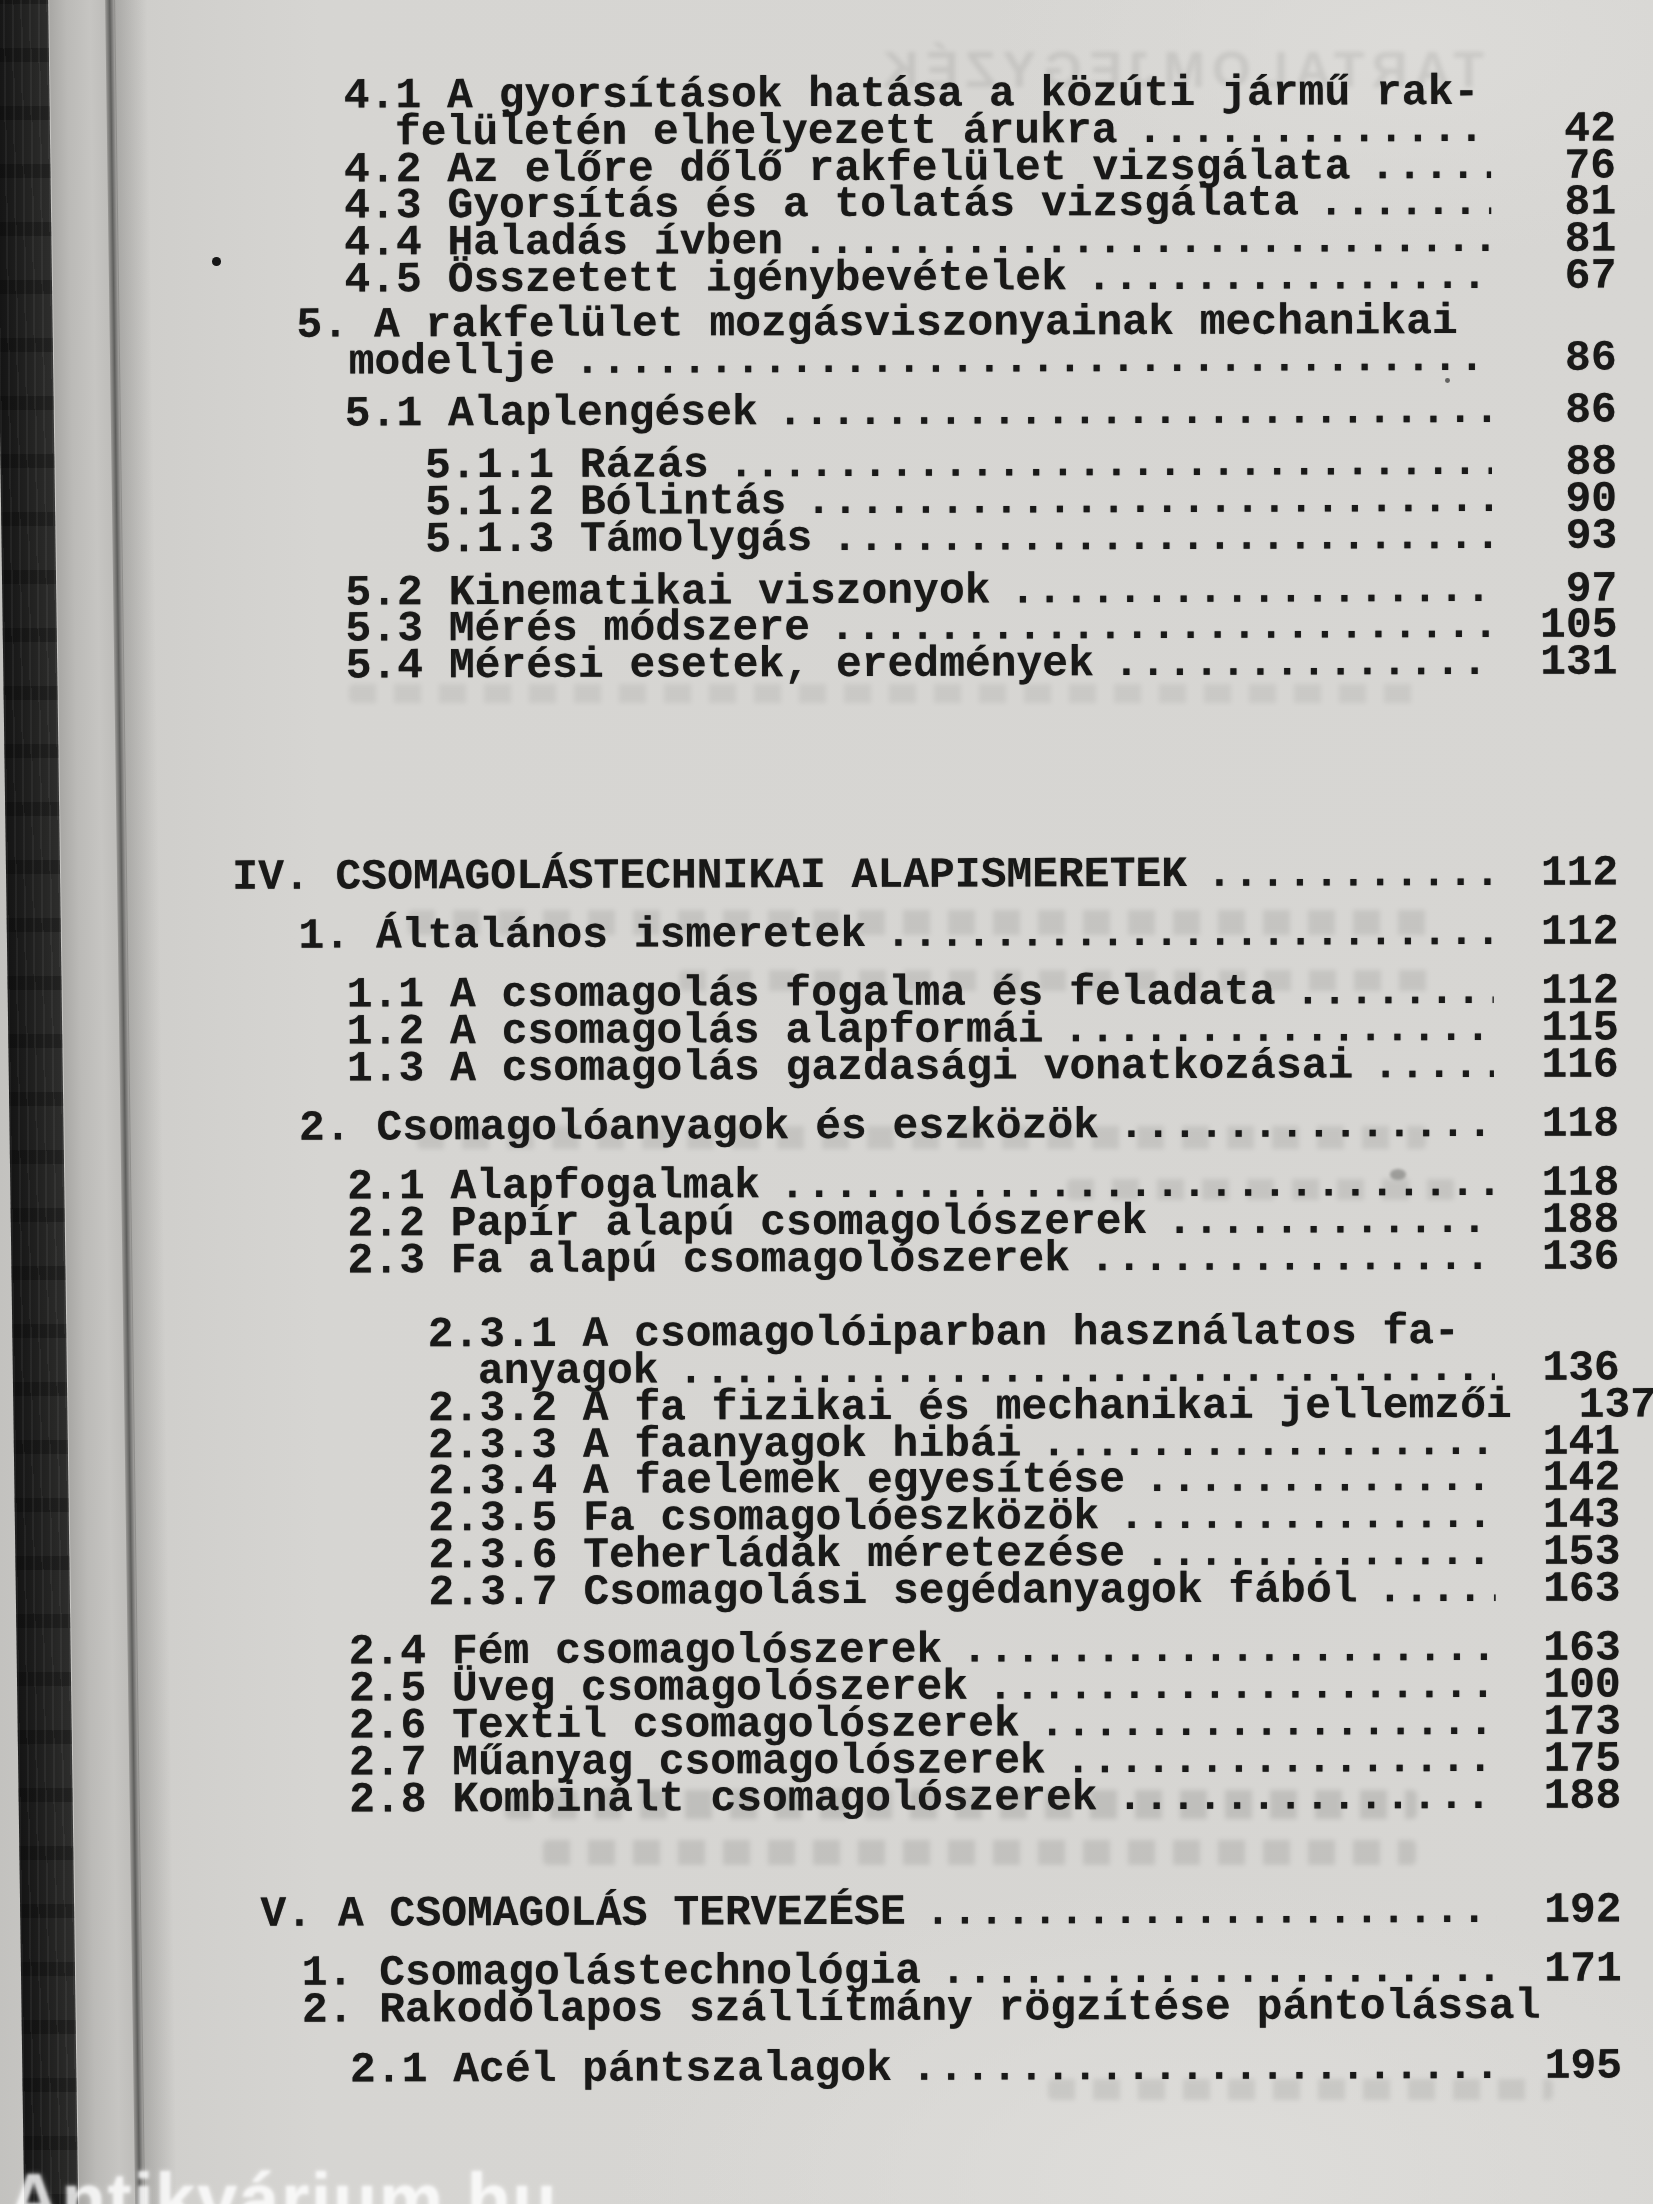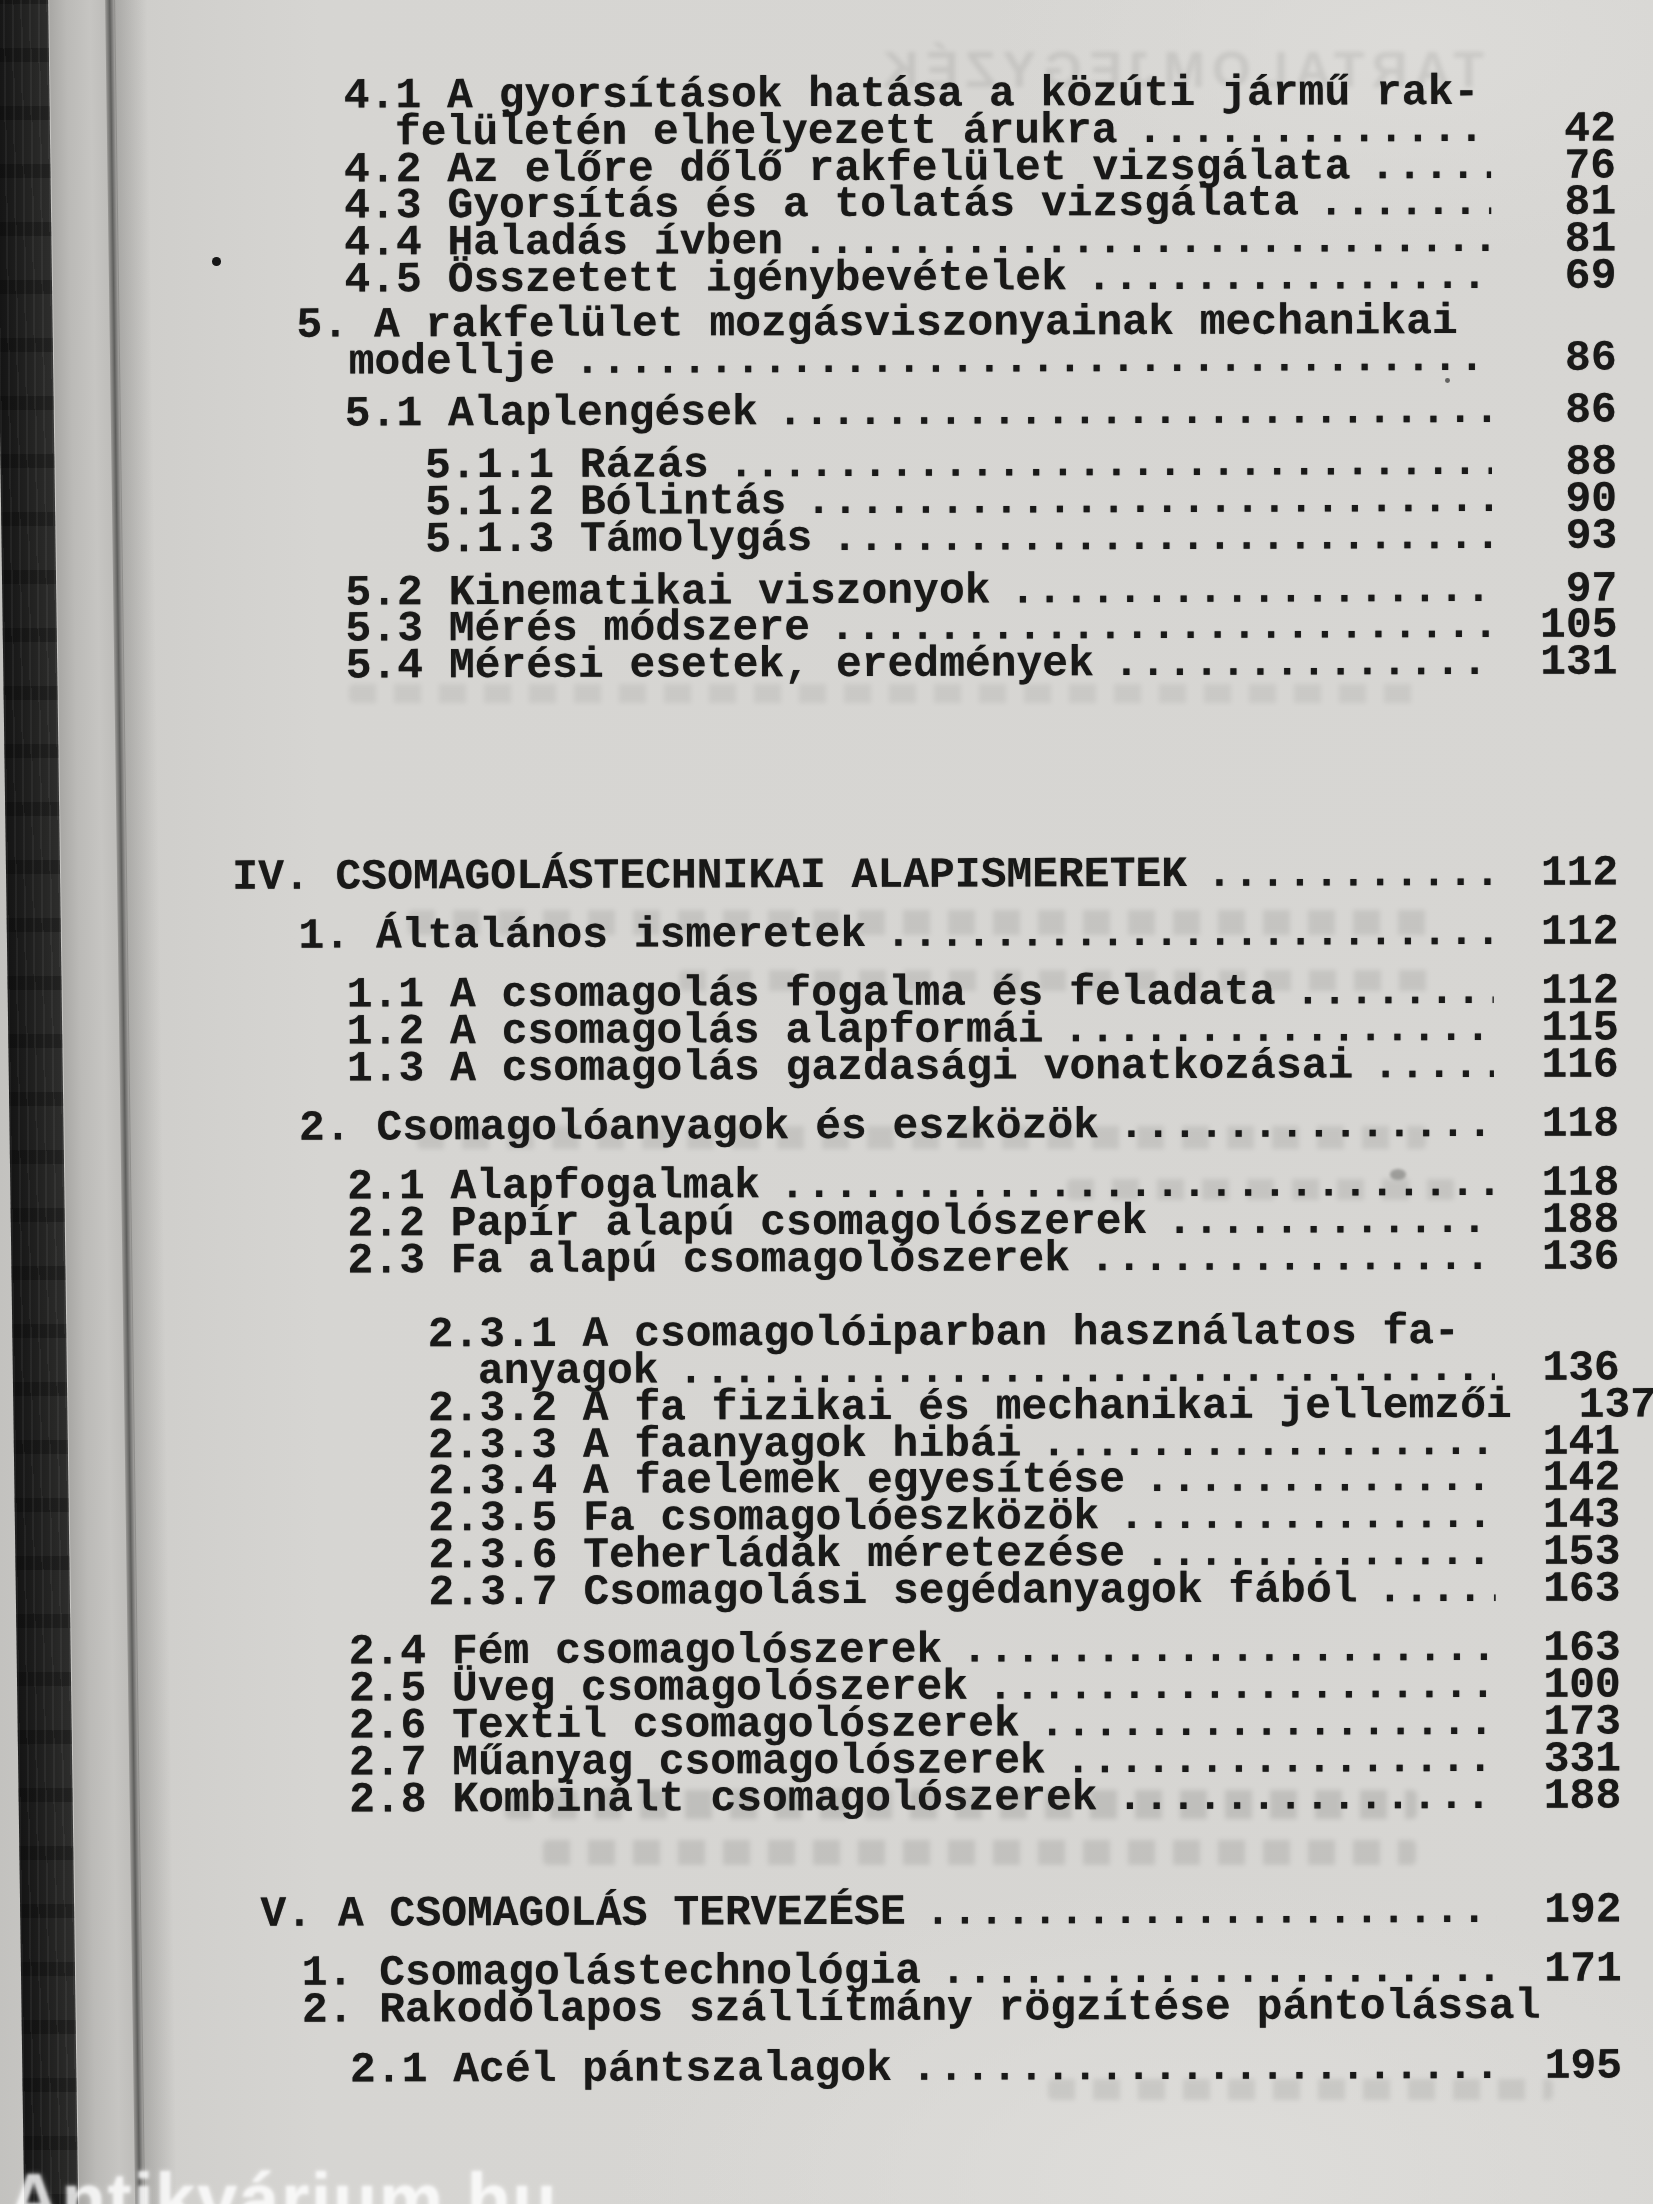--- a/index.html
+++ b/index.html
@@ -125,21 +125,21 @@
         <span class="pg">81</span>
       </div>
       <div class="row lv-sub" style="top: 220px;">
         <span class="t">4.4 Haladás ívben</span>
         <span class="dots">......................................................................</span>
         <span class="pg">81</span>
       </div>
       <div class="row lv-sub" style="top: 257px;">
         <span class="t">4.5 Összetett igénybevételek</span>
         <span class="dots">......................................................................</span>
-        <span class="pg">69</span>
+        <span class="pg">67</span>
       </div>
       <div class="row lv-num" style="top: 302px;">
         <span class="t">5. A rakfelület mozgásviszonyainak mechanikai</span>
         <span class="dots"></span>
         <span class="pg"></span>
       </div>
       <div class="row lv-cont-num" style="top: 339px;">
         <span class="t">modellje</span>
         <span class="dots">......................................................................</span>
         <span class="pg">86</span>
@@ -275,21 +275,21 @@
         <span class="pg">100</span>
       </div>
       <div class="row lv-sub" style="top: 1703px;">
         <span class="t">2.6 Textil csomagolószerek</span>
         <span class="dots">......................................................................</span>
         <span class="pg">173</span>
       </div>
       <div class="row lv-sub" style="top: 1740px;">
         <span class="t">2.7 Műanyag csomagolószerek</span>
         <span class="dots">......................................................................</span>
-        <span class="pg">331</span>
+        <span class="pg">175</span>
       </div>
       <div class="row lv-sub" style="top: 1777px;">
         <span class="t">2.8 Kombinált csomagolószerek</span>
         <span class="dots">......................................................................</span>
         <span class="pg">188</span>
       </div>
       <div class="row lv-roman2" style="top: 1891px;">
         <span class="t">V. A CSOMAGOLÁS TERVEZÉSE</span>
         <span class="dots">......................................................................</span>
         <span class="pg">192</span>

